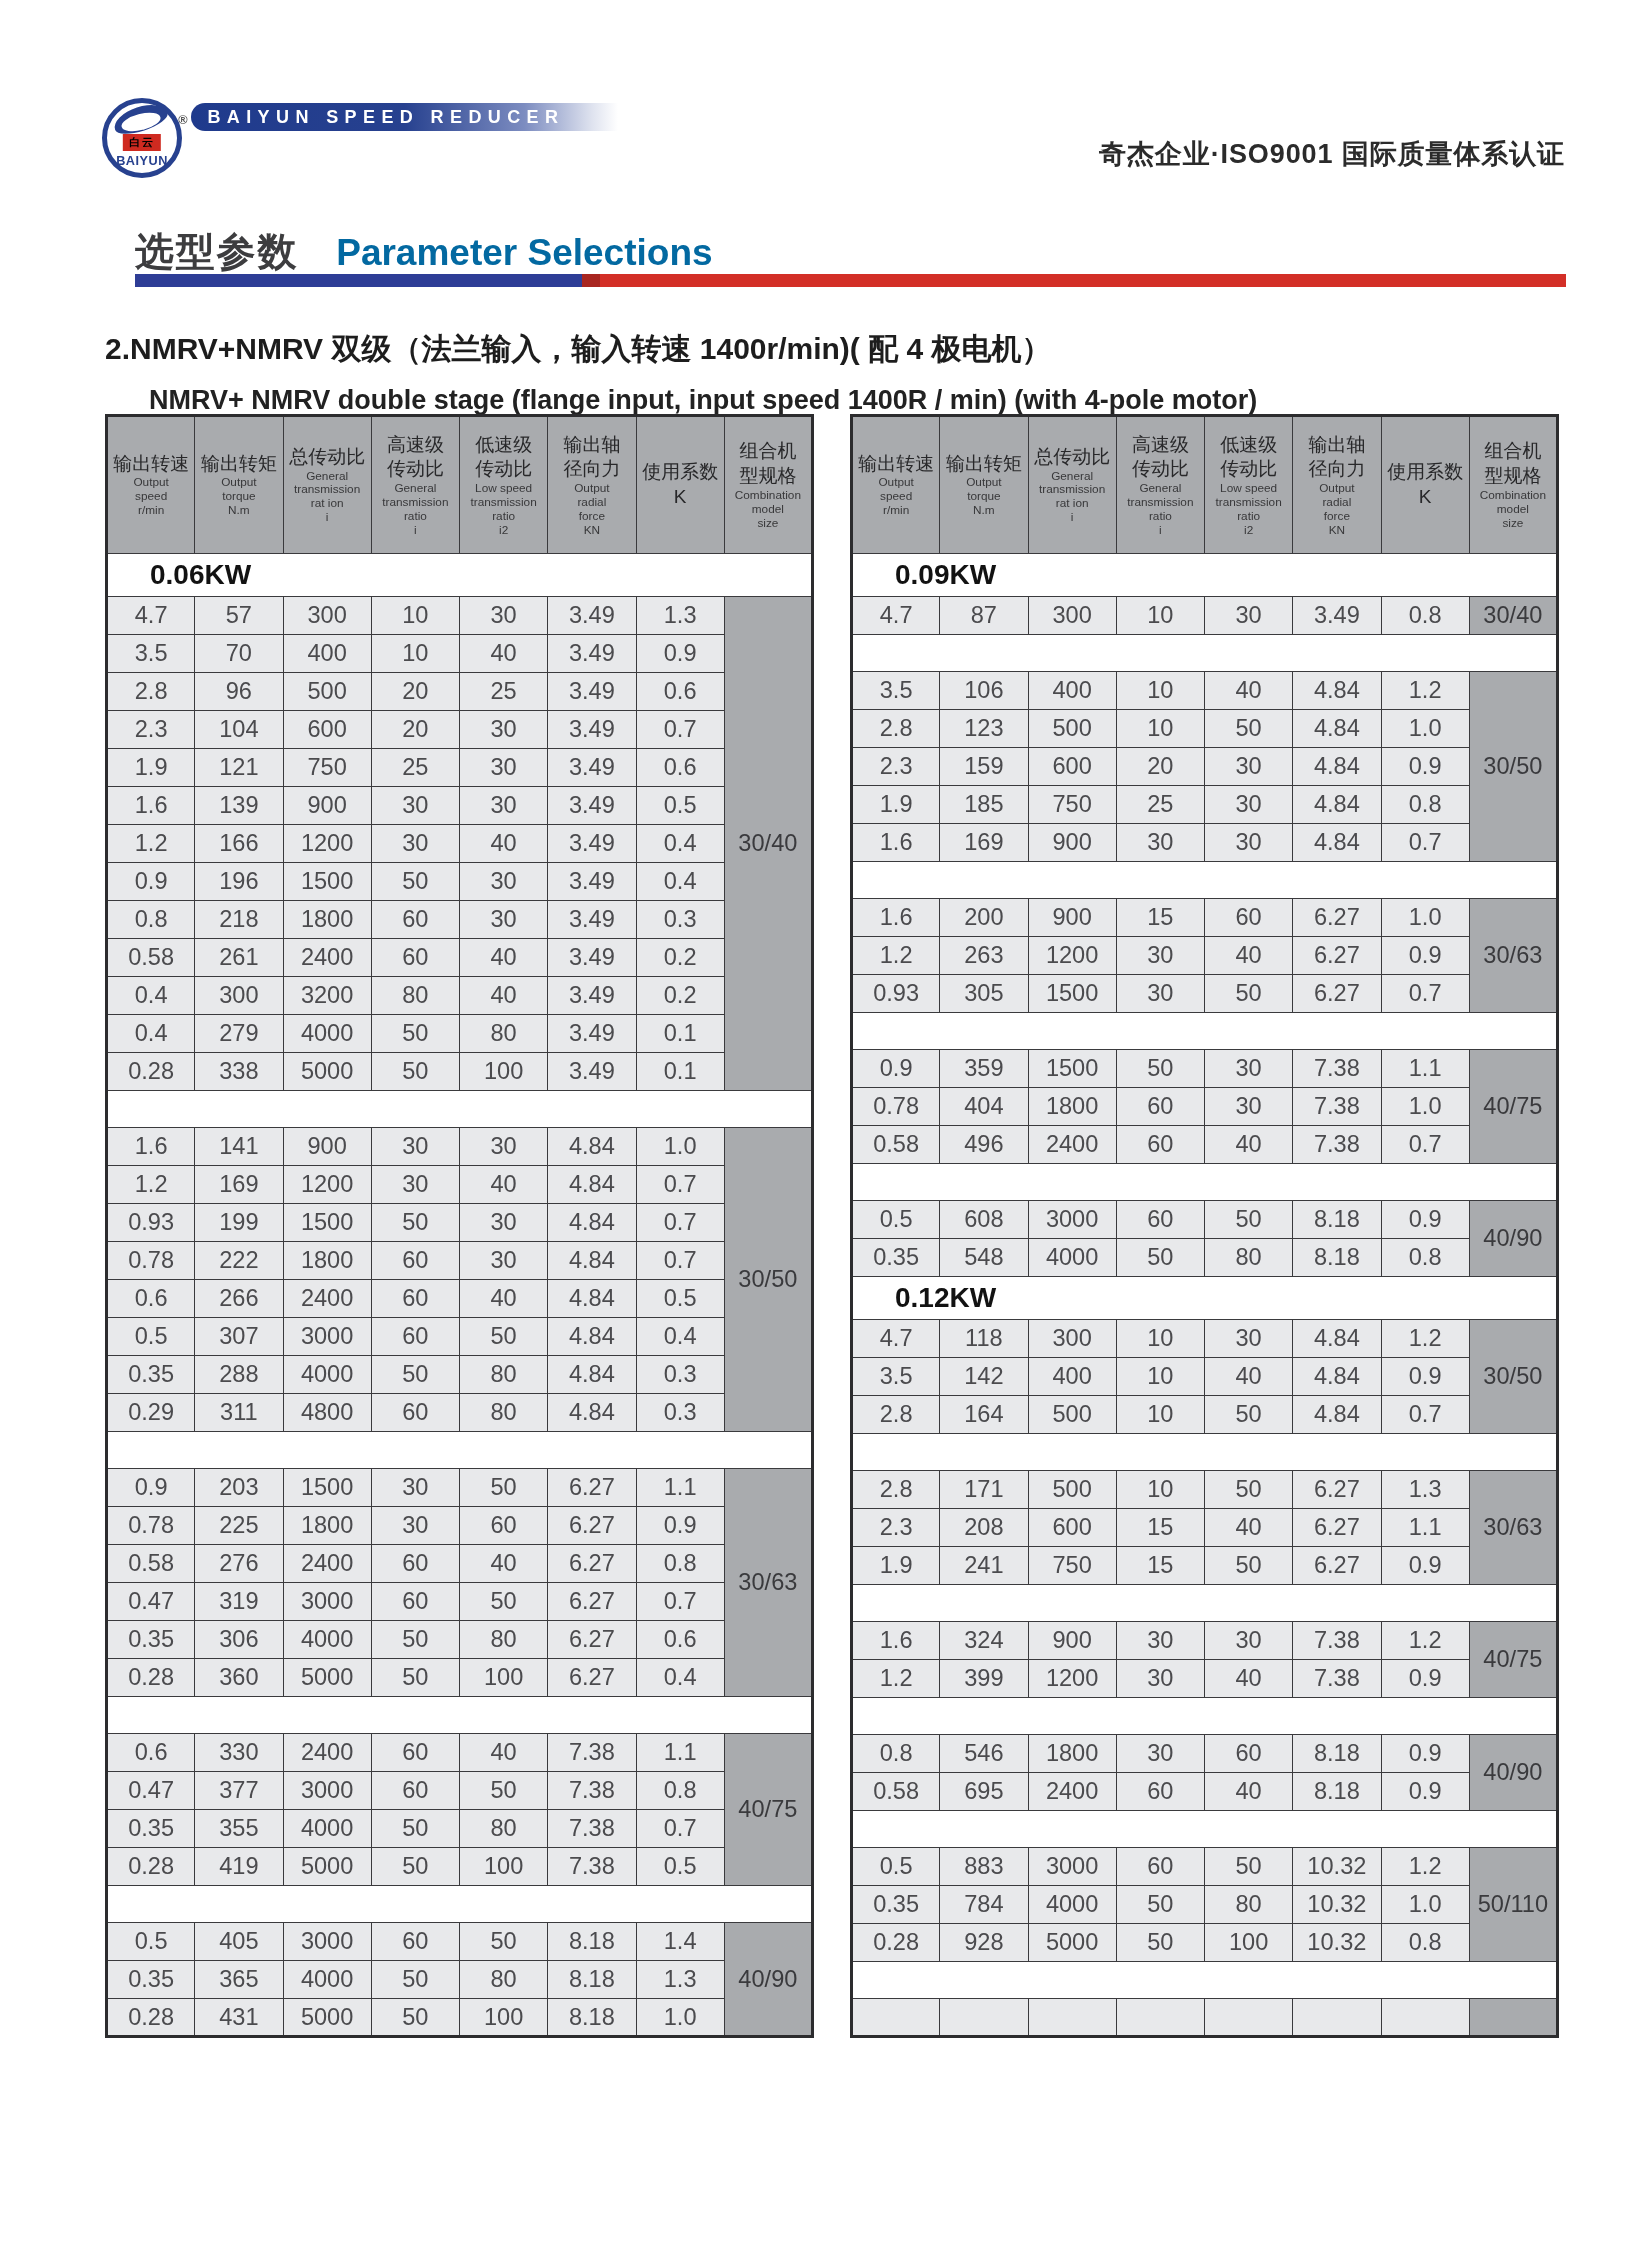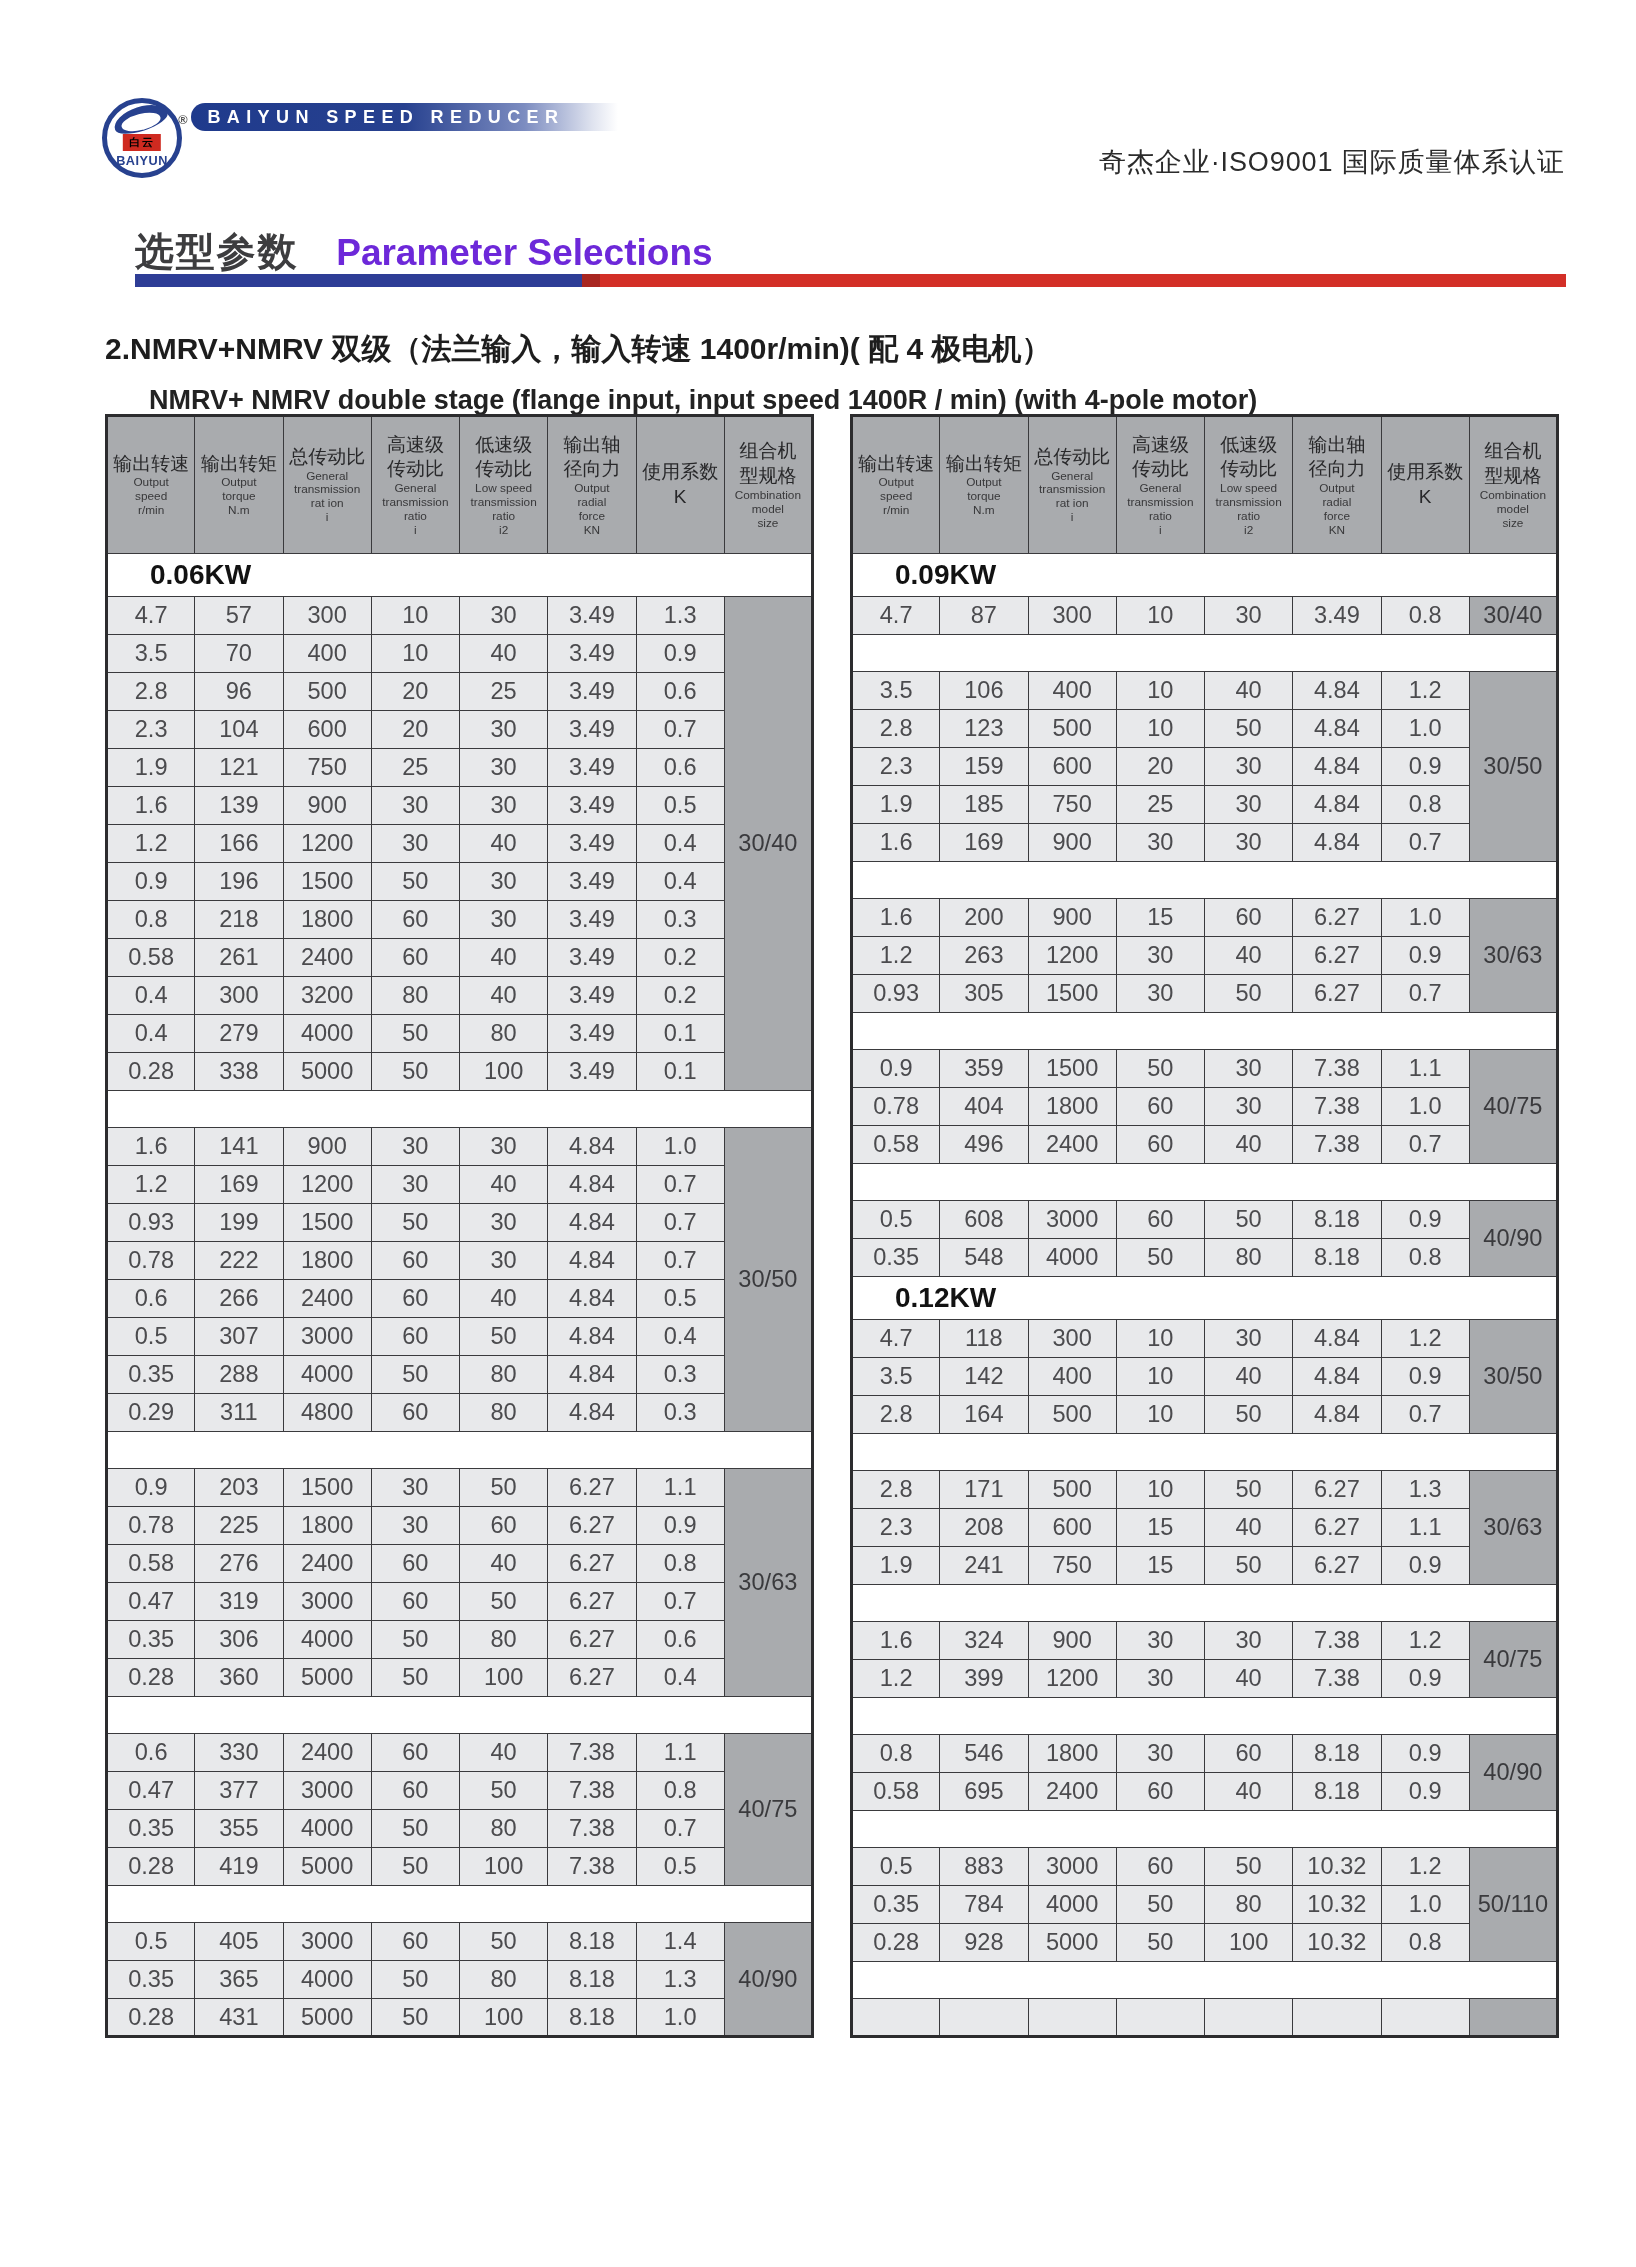--- a/index.html
+++ b/index.html
@@ -36,28 +36,28 @@
   .brand-right { margin-left:9px; position:relative; }
   .brand-name { font-size:45px; font-weight:bold; color:#0f0f0f; letter-spacing:3.6px; line-height:1.05; }
   .brand-banner {
     margin-top:4.5px; width:427px; height:28px; border-radius:14.5px 0 0 14.5px;
     background:linear-gradient(90deg,#1f3a8c 0%,#27418f 50%,#7c8cc0 78%,#dfe3ef 94%,#ffffff 100%);
     color:#fff; font-size:18px; font-weight:bold; letter-spacing:6.4px;
     line-height:28px; padding-left:16.4px; white-space:nowrap;
   }
   .reg-mark { position:absolute; left:-12.7px; bottom:-3.6px; font-size:12.7px; color:#555; }
   .cert-text {
-    position:absolute; top:144px; right:71px;
-    font-size:27px; font-weight:normal; color:#2b2b2b; letter-spacing:0.9px;
+    position:absolute; top:136px; right:71px;
+    font-size:27px; font-weight:bold; color:#2b2b2b; letter-spacing:0.9px;
   }
 
   
   .sec-title { position:absolute; left:135px; top:225px; display:flex; align-items:baseline; }
   .sec-title .cn { font-size:39px; font-weight:bold; color:#3d3d3f; letter-spacing:1.8px; }
-  .sec-title .en { font-size:37px; font-weight:bold; color:#6d28d9; margin-left:38px; }
+  .sec-title .en { font-size:37px; font-weight:bold; color:#0369a1; margin-left:38px; }
   .title-bar { position:absolute; left:135px; top:274px; width:1431px; height:12.7px; display:flex; }
   .title-bar .seg-blue { width:447px; background:#2e3d96; }
   .title-bar .seg-dark { width:18px;  background:#a82620; }
   .title-bar .seg-red  { flex:1;      background:#d32f27; }
 
   
   .subtitle { position:absolute; left:105px; top:329px; }
   .subtitle .line1 { font-size:30px; font-weight:bold; color:#1d1d1d; }
   .subtitle .line2 { font-size:27px; font-weight:600; color:#222; margin-top:15px; padding-left:44px; }
 

